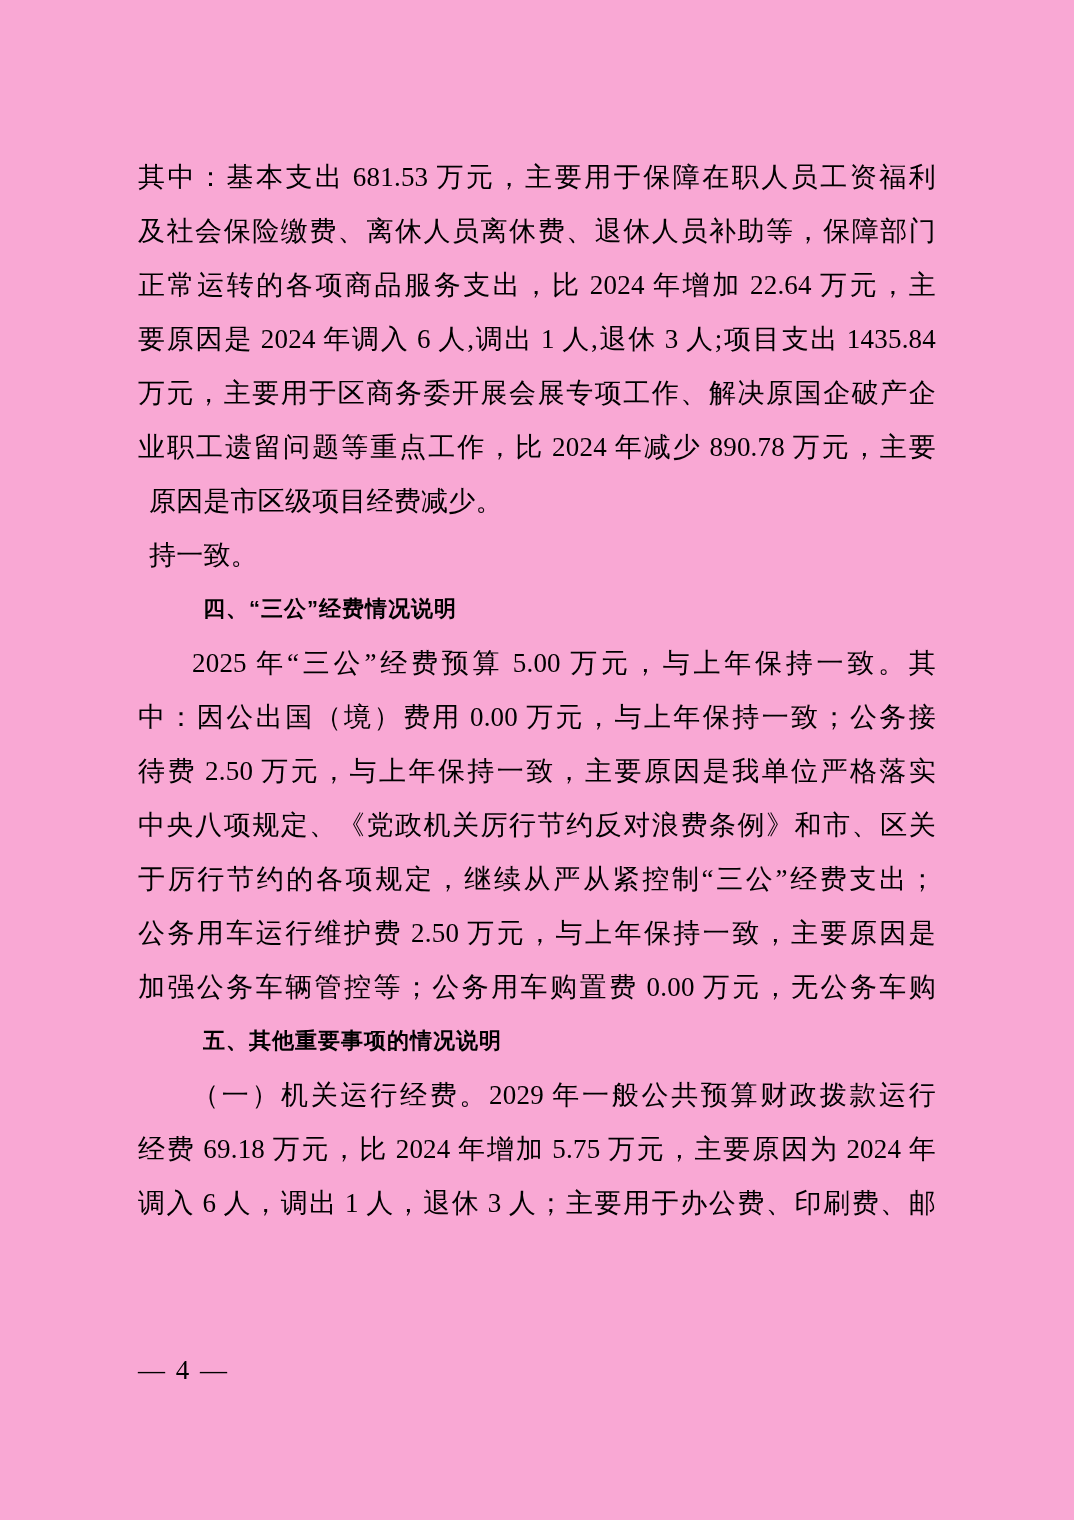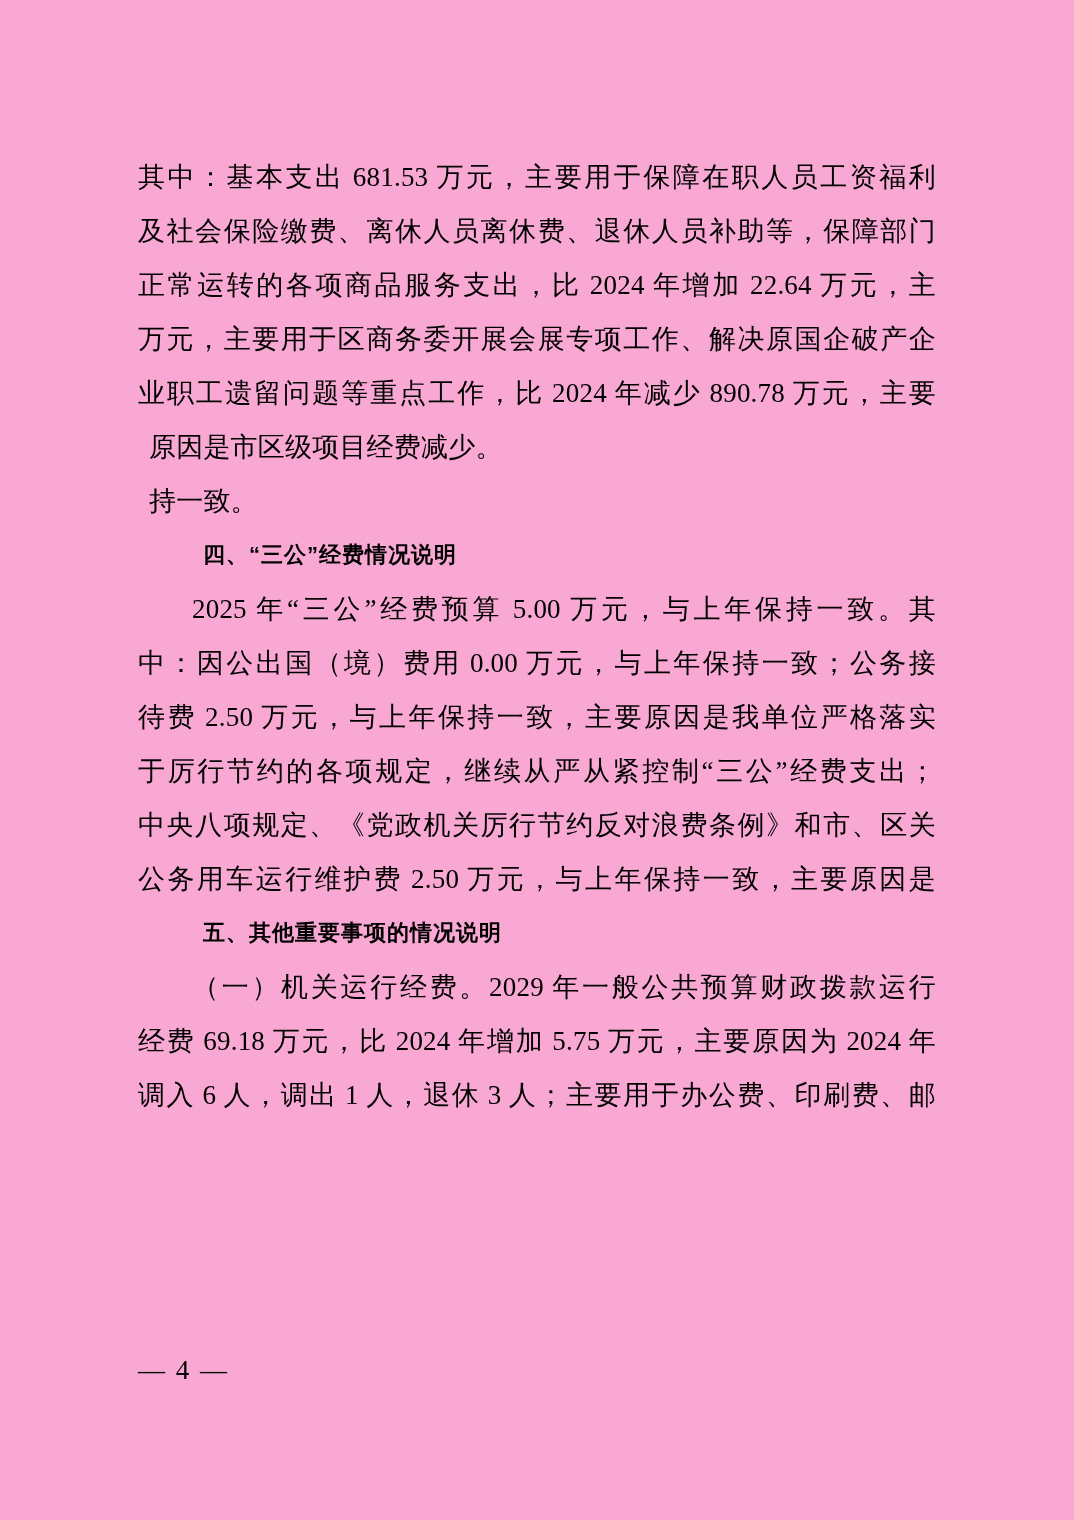--- a/index.html
+++ b/index.html
@@ -63,38 +63,40 @@
 <body>
 
 <div class="page">
 
   <div class="doc-body">
 
     <div>
       <div class="line jline">其中：基本支出 681.53 万元，主要用于保障在职人员工资福利</div>
       <div class="line jline">及社会保险缴费、离休人员离休费、退休人员补助等，保障部门</div>
       <div class="line jline">正常运转的各项商品服务支出，比 2024 年增加 22.64 万元，主</div>
+      <div class="line jline">要原因是 2024 年调入 6 人,调出 1 人,退休 3 人;项目支出 1435.84</div>
       <div class="line jline">万元，主要用于区商务委开展会展专项工作、解决原国企破产企</div>
       <div class="line jline">业职工遗留问题等重点工作，比 2024 年减少 890.78 万元，主要</div>
       <div class="line lastline">原因是市区级项目经费减少。</div>
     </div>
 
     <div>
       <div class="line lastline">持一致。</div>
     </div>
 
     <div class="line lastline indent heading">四、“三公”经费情况说明</div>
 
     <div>
       <div class="line jline indent">2025 年“三公”经费预算 5.00 万元，与上年保持一致。其</div>
       <div class="line jline">中：因公出国（境）费用 0.00 万元，与上年保持一致；公务接</div>
       <div class="line jline">待费 2.50 万元，与上年保持一致，主要原因是我单位严格落实</div>
+      <div class="line jline">中央八项规定、《党政机关厉行节约反对浪费条例》和市、区关</div>
       <div class="line jline">于厉行节约的各项规定，继续从严从紧控制“三公”经费支出；</div>
-      <div class="line jline">中央八项规定、《党政机关厉行节约反对浪费条例》和市、区关</div>
       <div class="line jline">公务用车运行维护费 2.50 万元，与上年保持一致，主要原因是</div>
+      <div class="line jline">加强公务车辆管控等；公务用车购置费 0.00 万元，无公务车购</div>
     </div>
 
     <div class="line lastline indent heading">五、其他重要事项的情况说明</div>
 
     <div>
       <div class="line jline indent"><span class="kai">（一）机关运行经费。</span><span>2029 年一般公共预算财政拨款运行</span></div>
       <div class="line jline">经费 69.18 万元，比 2024 年增加 5.75 万元，主要原因为 2024 年</div>
       <div class="line jline">调入 6 人，调出 1 人，退休 3 人；主要用于办公费、印刷费、邮</div>
     </div>
 

